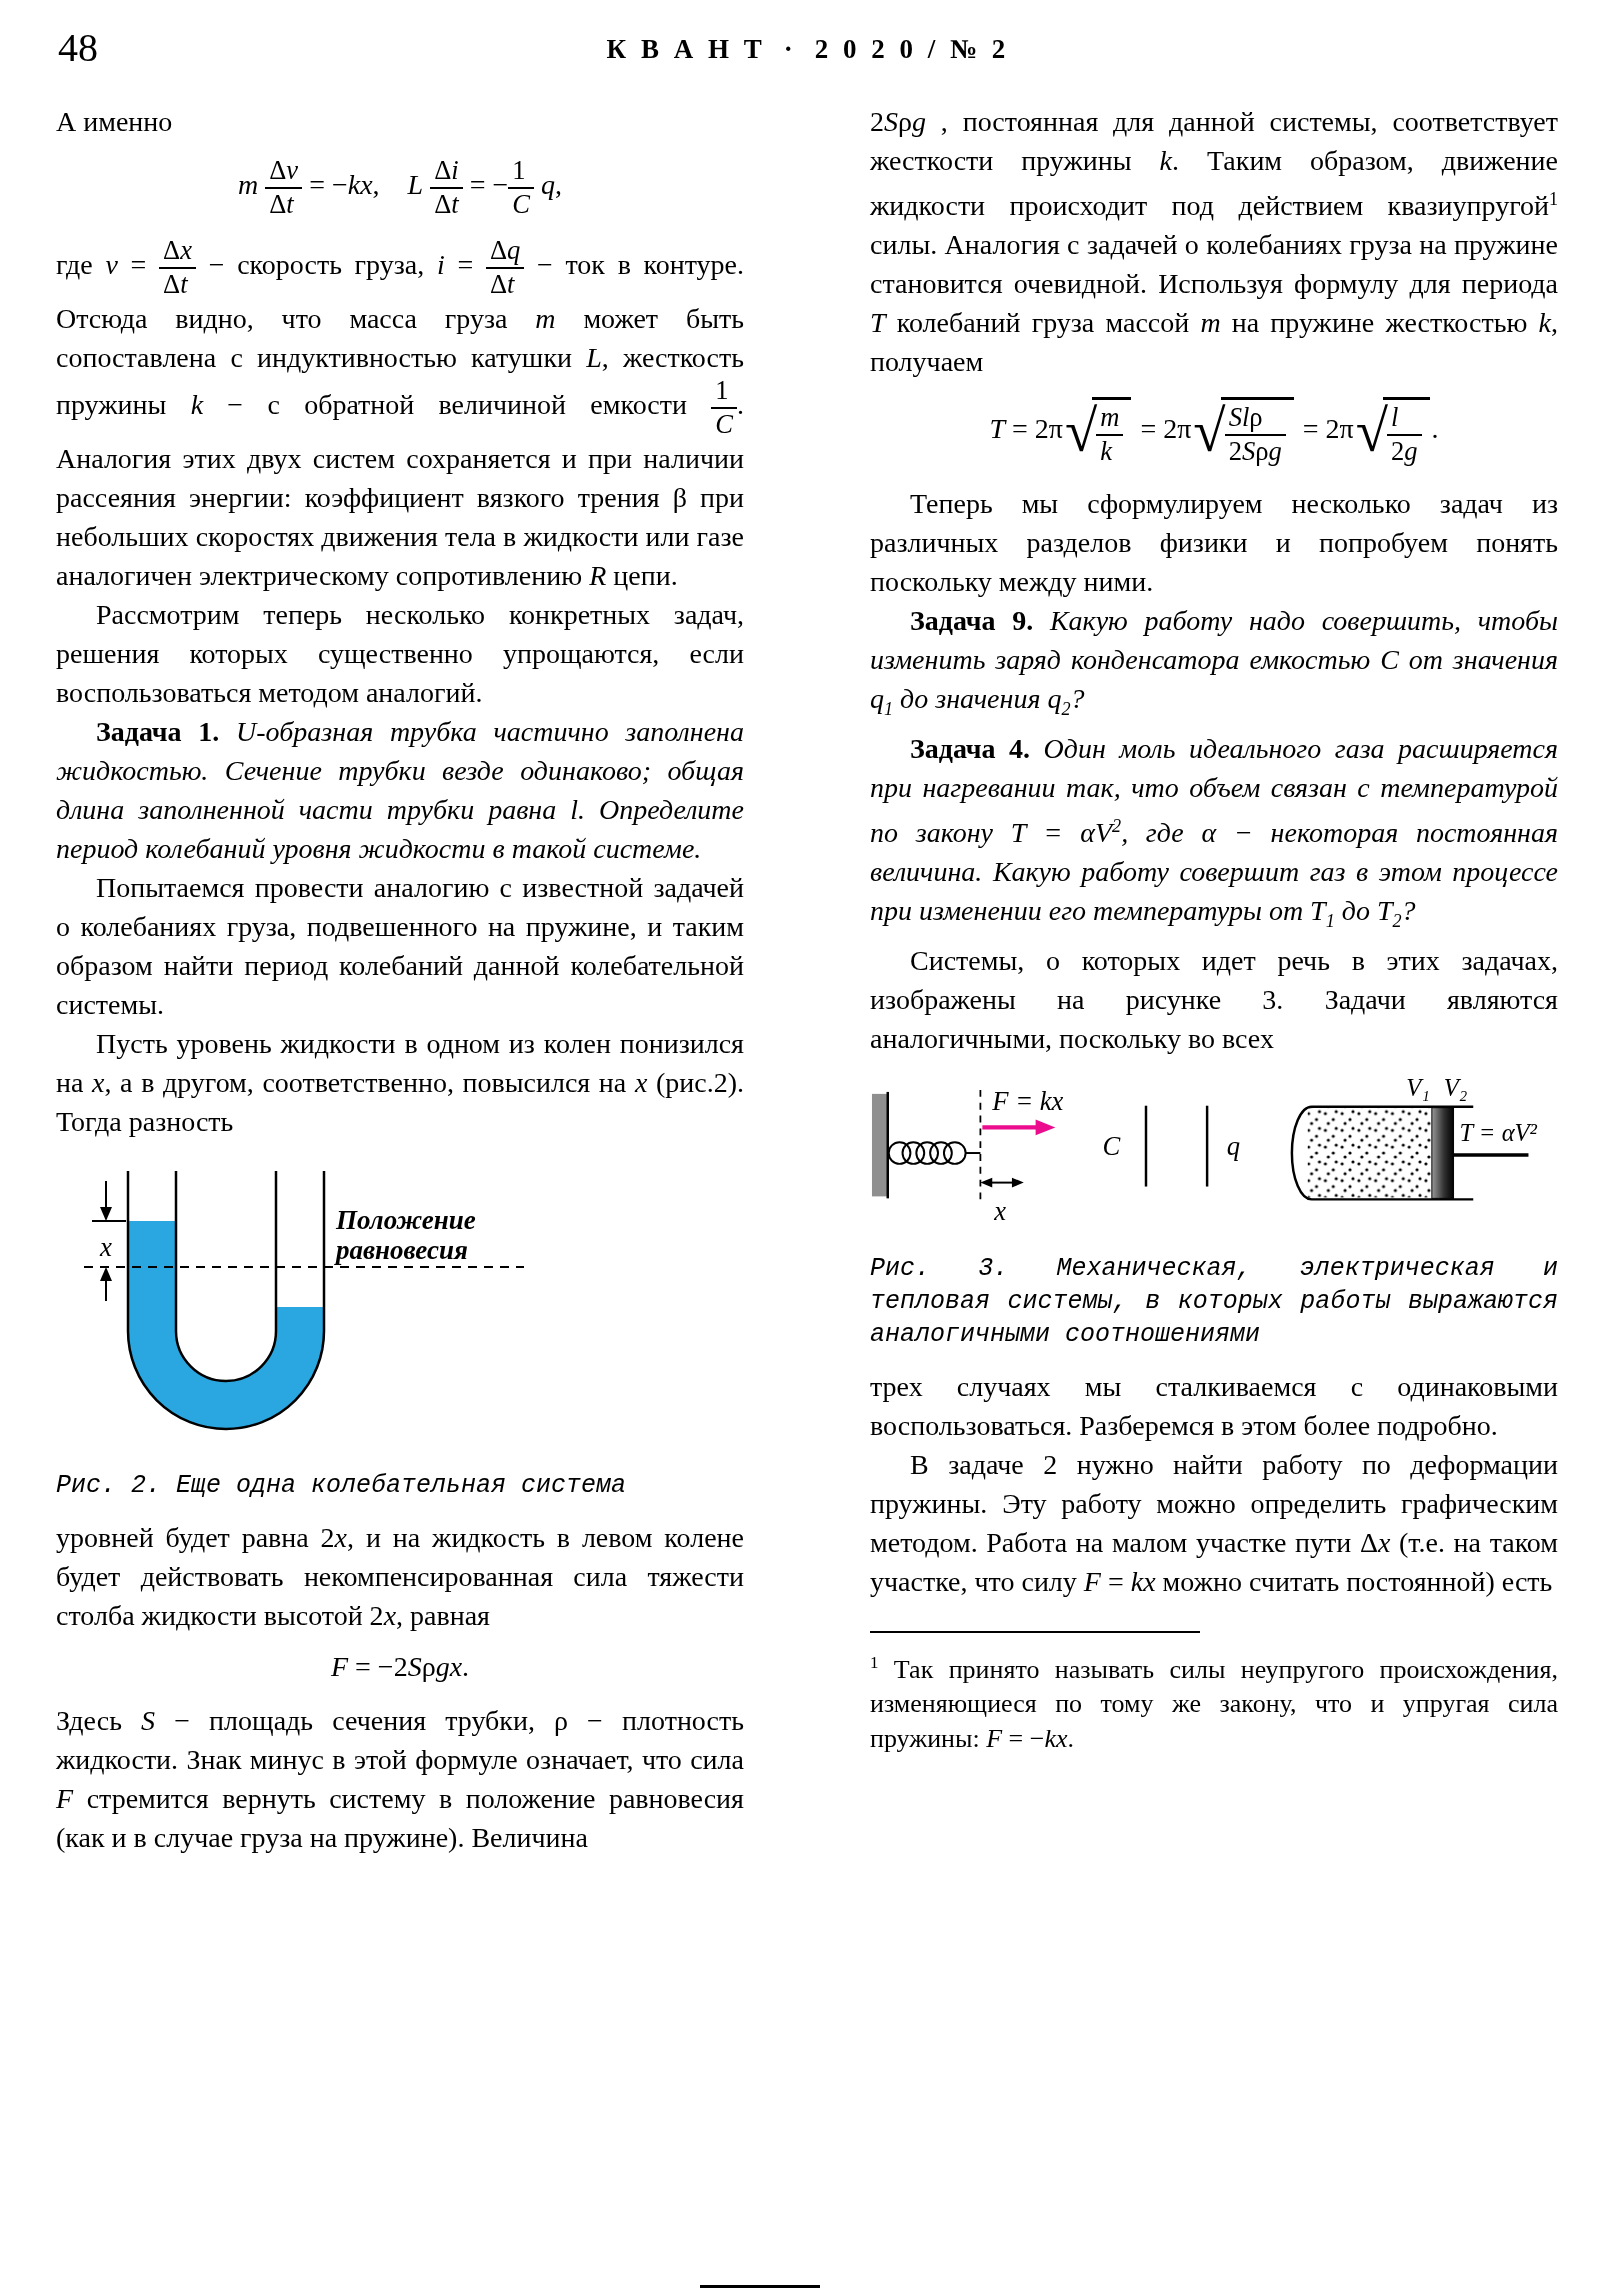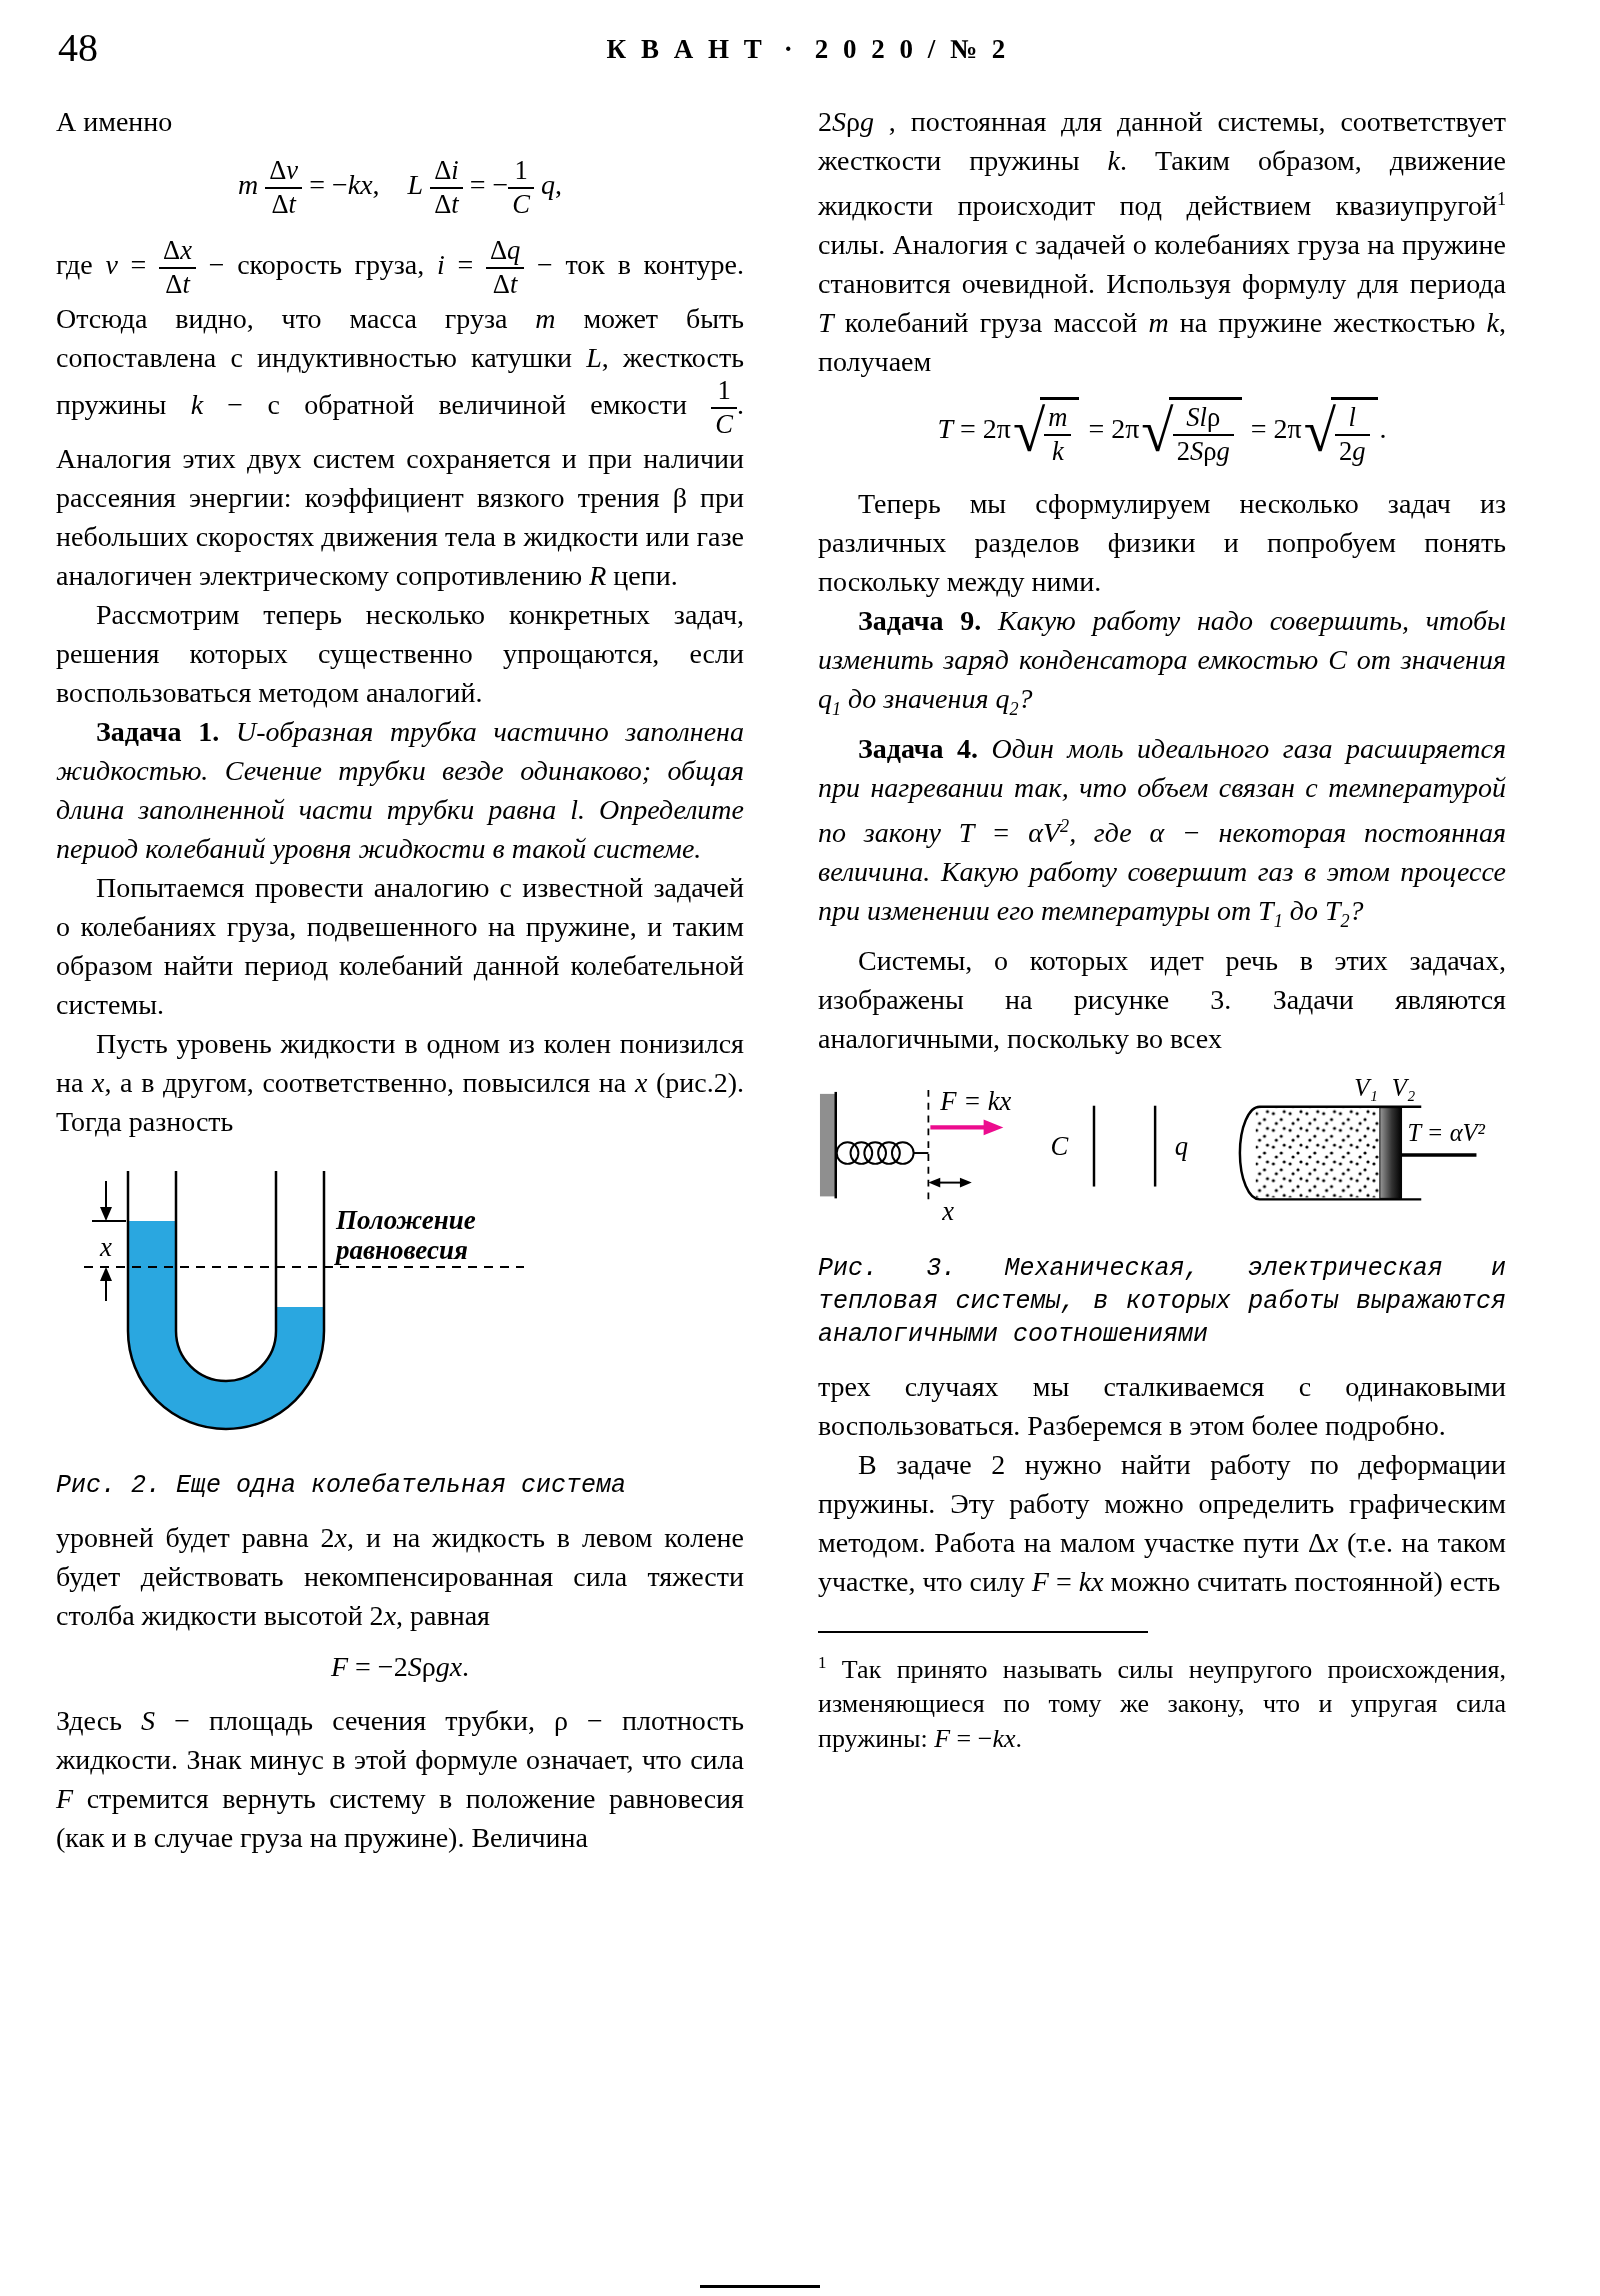--- a/index.html
+++ b/index.html
@@ -12,28 +12,28 @@
   .header-center {
     position:absolute; top:34px; left:8px; width:100%; text-align:center;
     font-size:27px; font-weight:bold; letter-spacing:4px;
   }
   .header-center .sep { padding:0 18px; }
   .col {
     position:absolute; top:102px; width:688px;
     font-size:28px; line-height:39px; text-align:justify;
   }
   .col-left { left:56px; }
-  .col-right { left:818px; }
+  .col-right { left:870px; }
   p { text-align:justify; }
   .ind { text-indent:40px; }
   i { font-style:italic; }
   sup { font-size:0.65em; }
   sub { font-size:0.65em; }
   .formula { text-align:center; line-height:1.15; margin:16px 0 18px; }
-  .frac { display:inline-block; vertical-align:middle; text-align:center; line-height:1.05; font-size:0.95em; }
+  .frac { display:inline-block; vertical-align:middle; text-align:left; line-height:1.05; font-size:0.95em; }
   .frac .num { display:block; border-bottom:2px solid #000; padding:0 4px 2px; }
   .frac .den { display:block; padding:2px 4px 0; }
   .sqrt { display:inline-block; vertical-align:middle; white-space:nowrap; margin:0 2px; }
   .sqrt .sign { display:inline-block; font-size:2.1em; line-height:0.85; vertical-align:middle; }
   .sqrt .rad { display:inline-block; border-top:3px solid #000; vertical-align:middle; padding:4px 8px 0 4px; margin-left:-5px; }
   .figure { margin:18px 0 6px; }
   .fig2-box { margin-left:10px; }
   .caption {
     font-family:Liberation Mono, monospace; font-style:italic;
     font-size:25px; line-height:33px; text-align:justify; margin:8px 0 16px;

